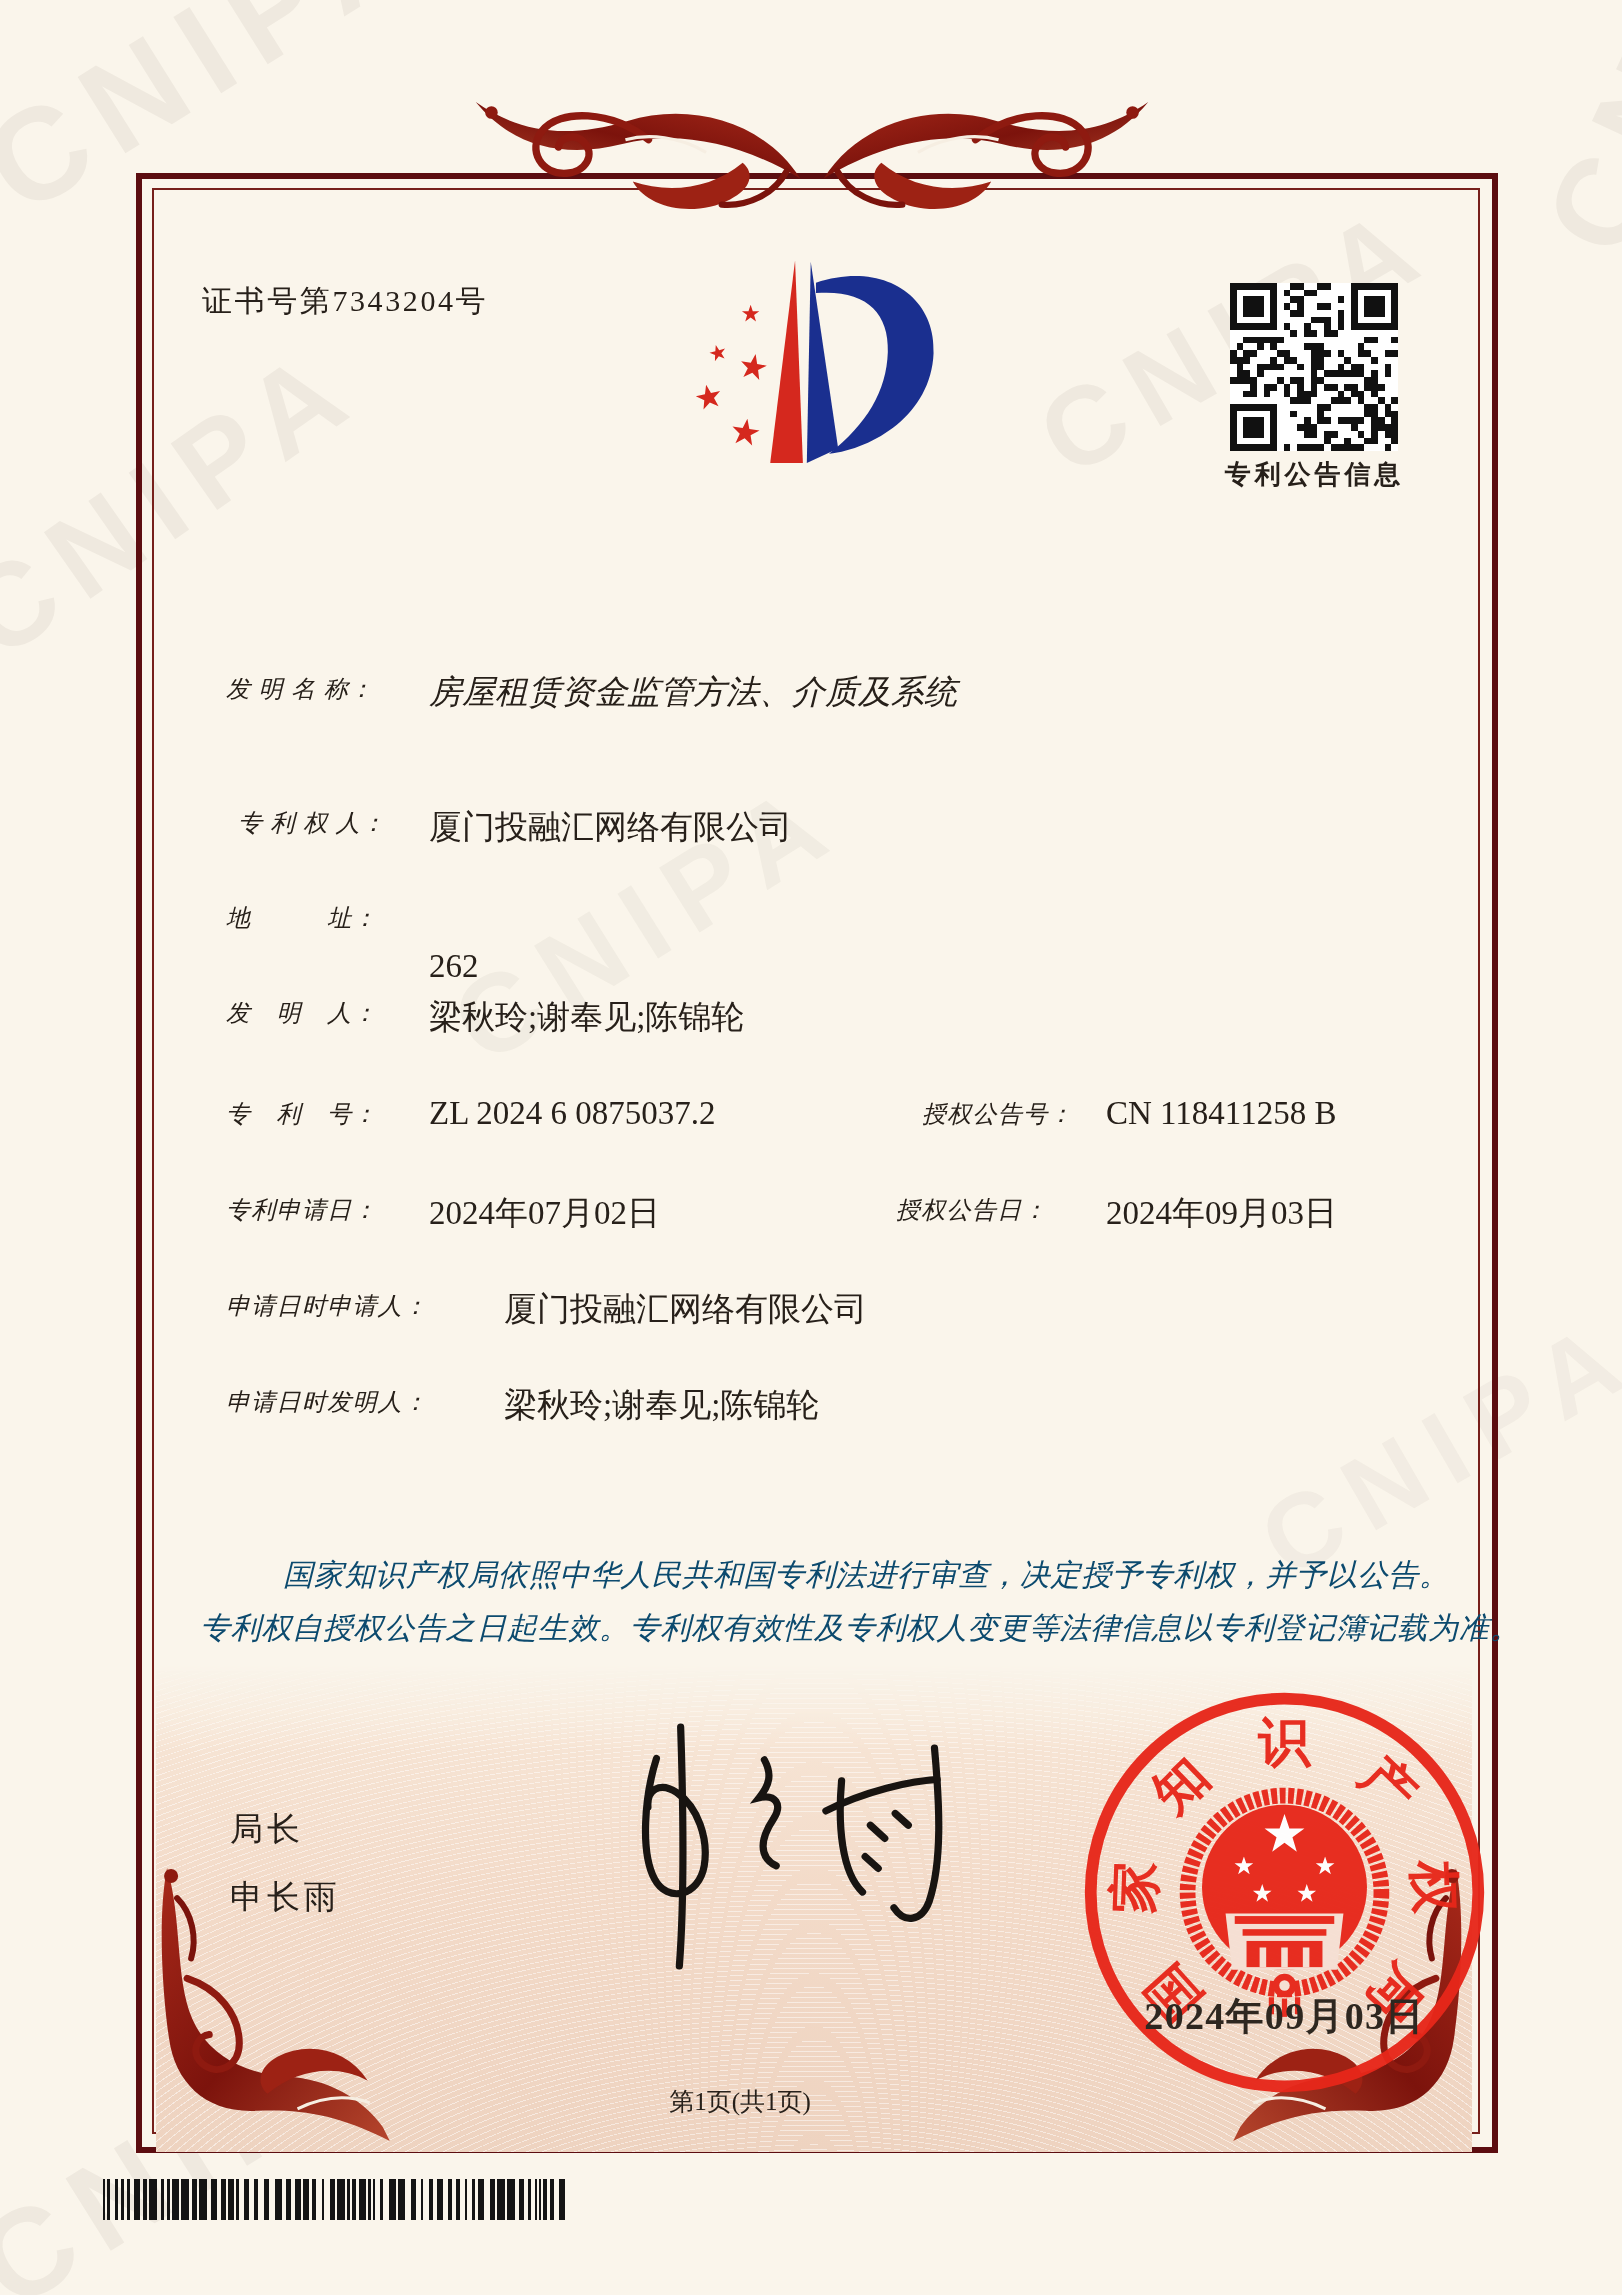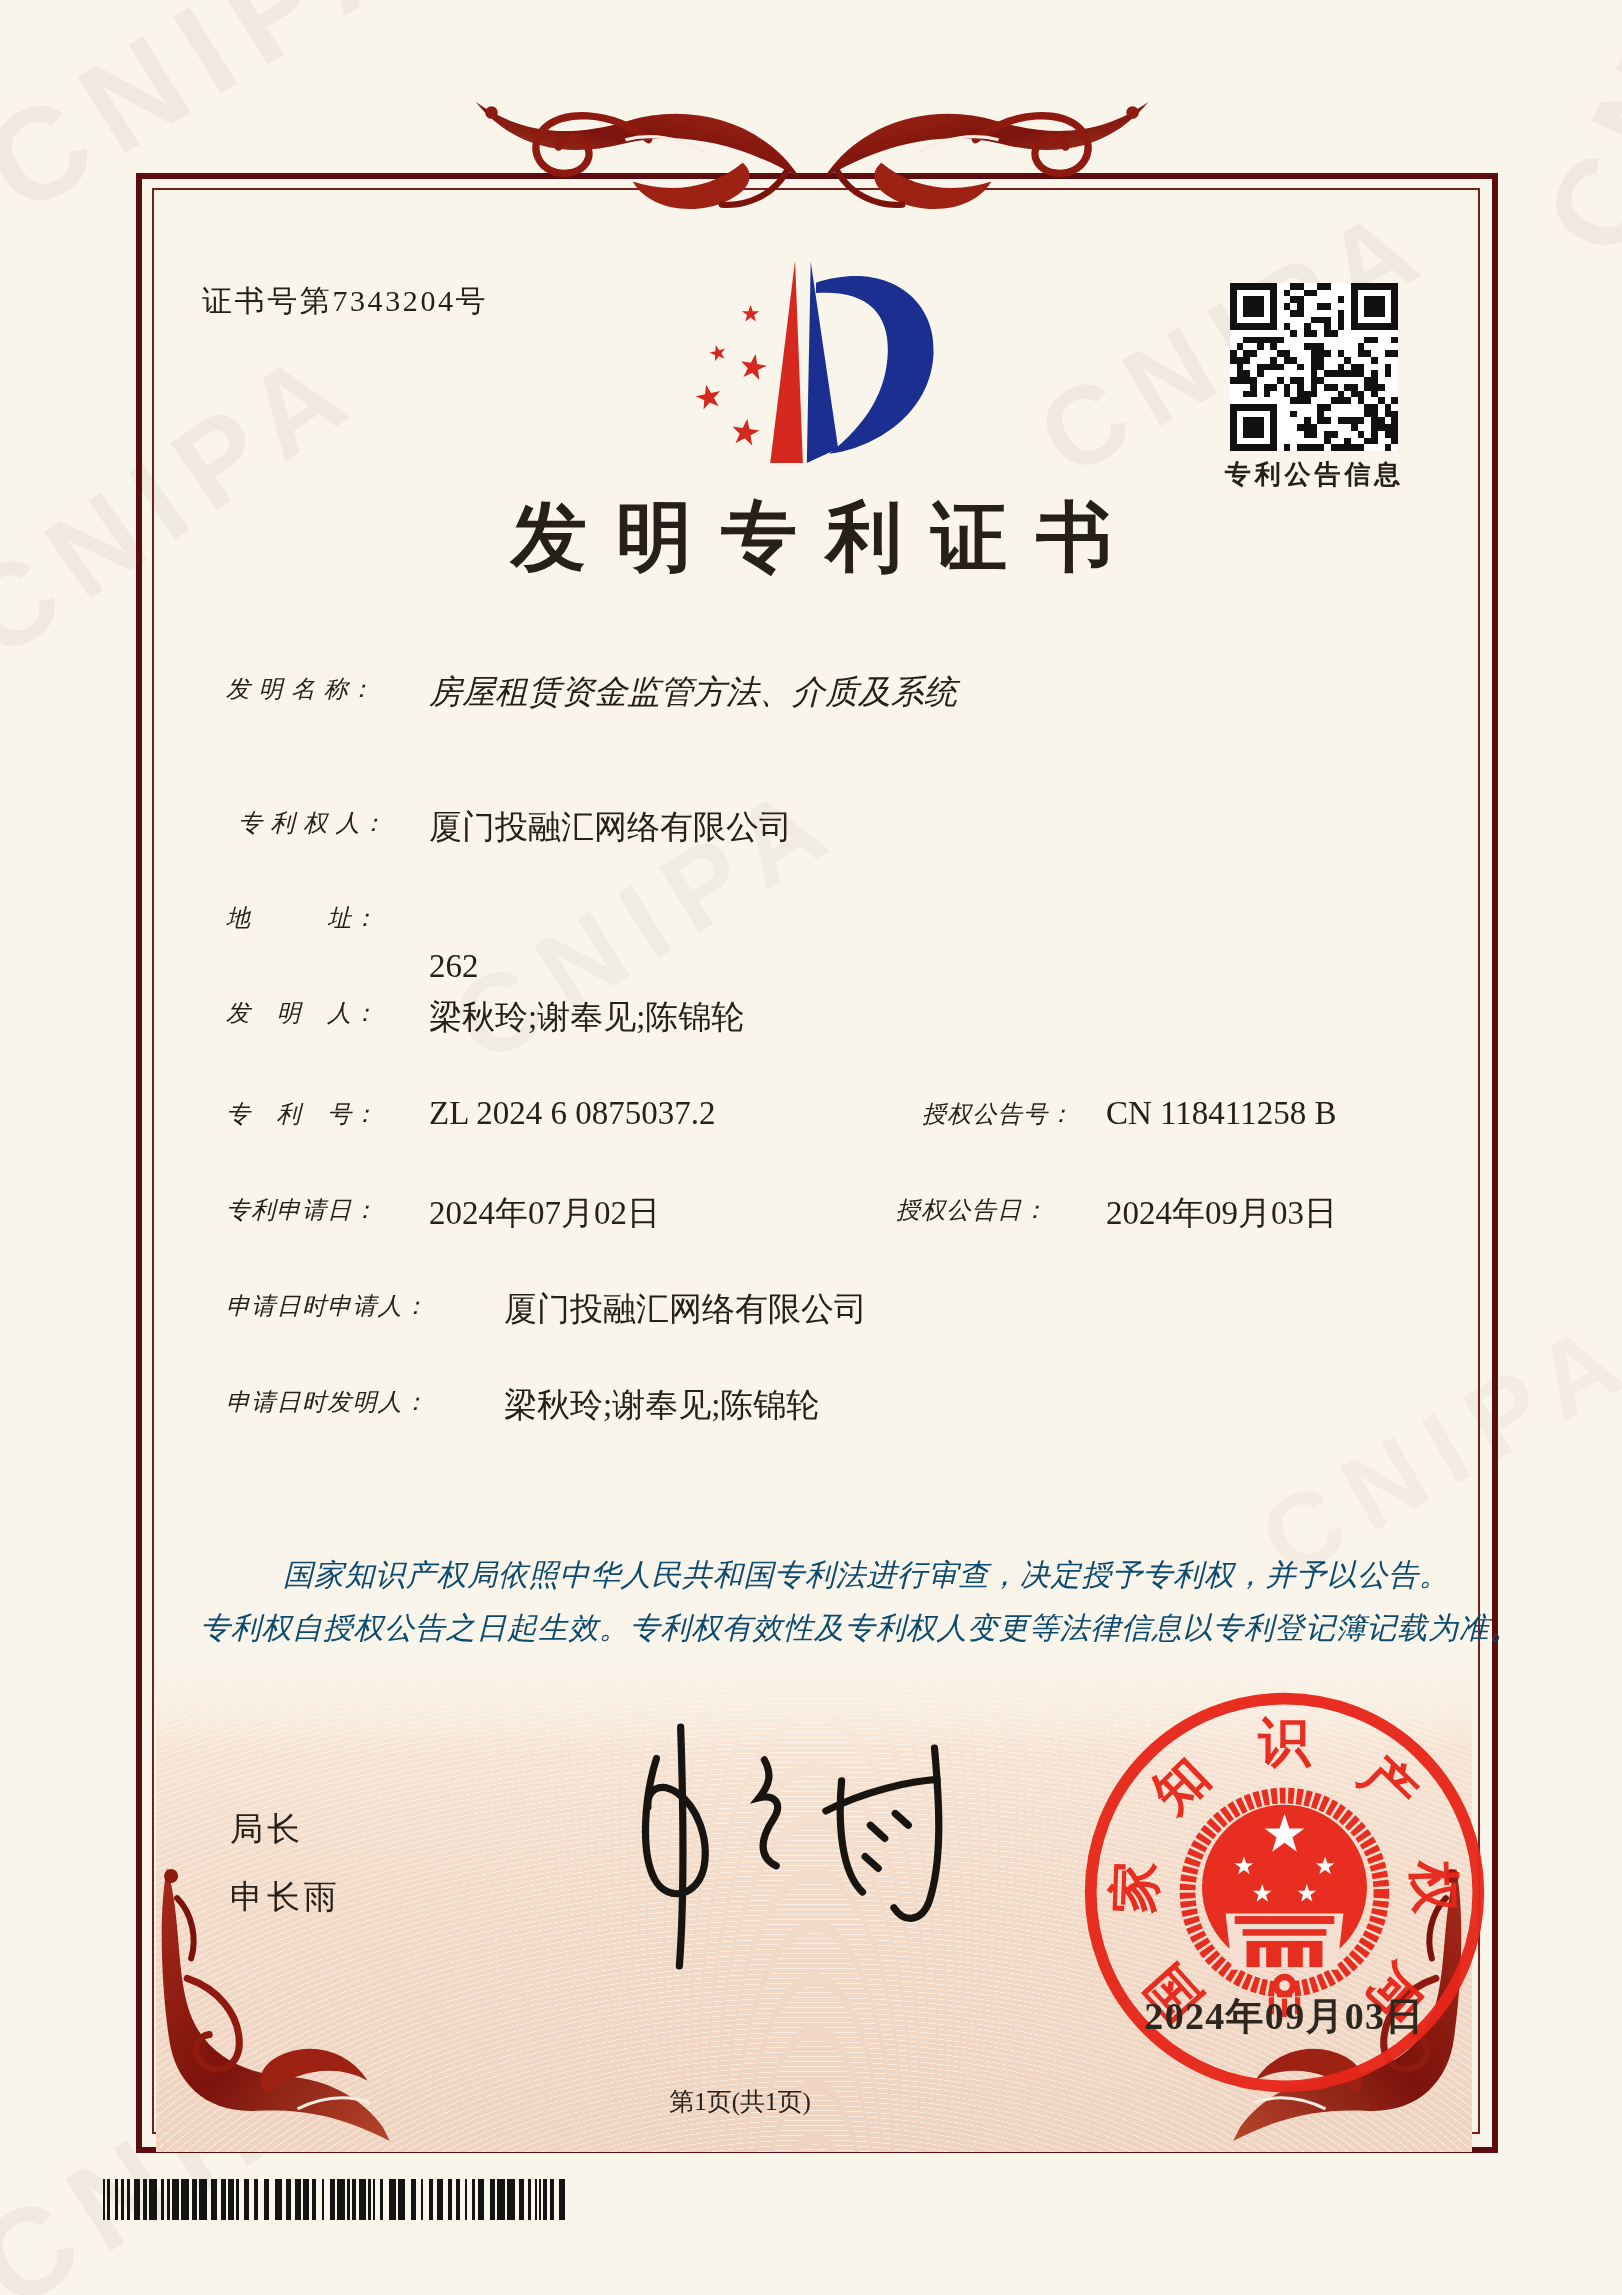--- a/index.html
+++ b/index.html
@@ -330,21 +330,20 @@
         <rect x="15" y="24" width="1" height="1"></rect>
         <rect x="16" y="24" width="1" height="1"></rect>
         <rect x="17" y="24" width="1" height="1"></rect>
         <rect x="18" y="24" width="1" height="1"></rect>
         <rect x="19" y="24" width="1" height="1"></rect>
         <rect x="23" y="24" width="1" height="1"></rect>
       </g>
   </svg>
   <div class="abs qr-label">专利公告信息</div>
 
-  <div class="abs title">发明专利证书</div>
 
   <div class="abs row-label" style="left:226px;top:673px;">发 明 名 称：</div>
   <div class="abs row-value" style="left:429px;top:670px;font-style:italic;">房屋租赁资金监管方法、介质及系统</div>
 
   <div class="abs row-label" style="left:238px;top:807px;">专 利 权 人：</div>
   <div class="abs row-value" style="left:429px;top:805px;">厦门投融汇网络有限公司</div>
 
   <div class="abs row-label" style="left:226px;top:902px;">地　　　址：</div>
   <div class="abs row-value" style="left:429px;top:948px;">262</div>
 

